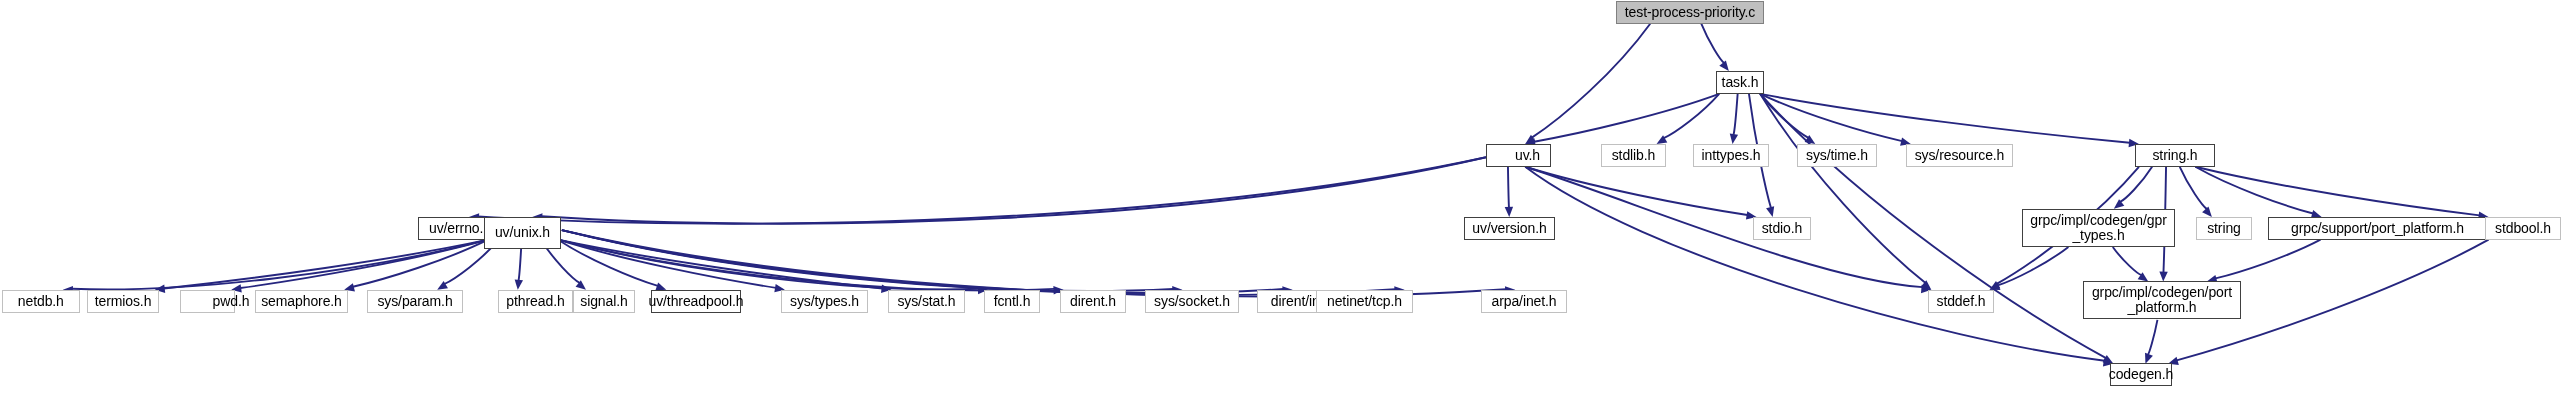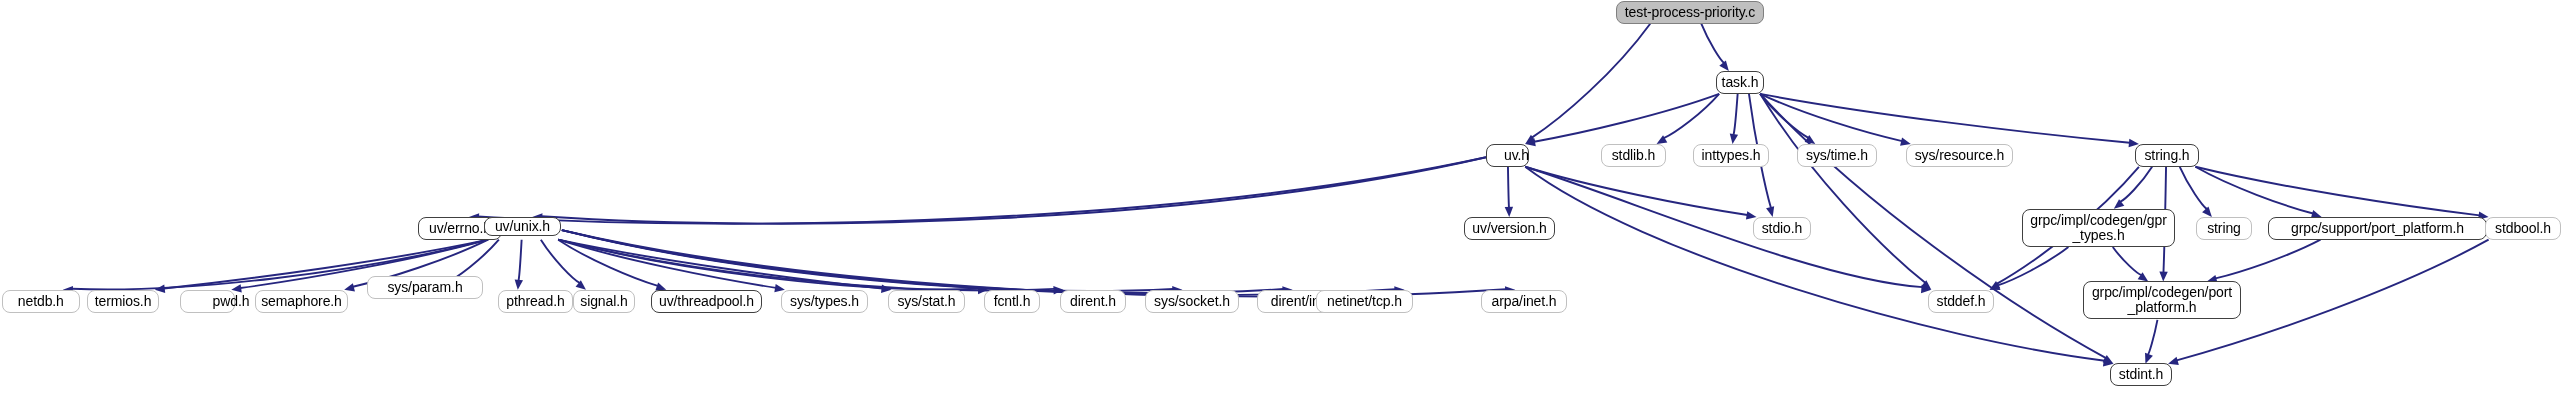--- a/index.html
+++ b/index.html
@@ -28,21 +28,20 @@
     display: flex;
     align-items: center;
     justify-content: center;
     text-align: center;
     background: #ffffff;
     color: #000000;
     font-size: 14px;
     line-height: 15.5px;
     white-space: pre;
     letter-spacing: -0.1px;
-    border-radius: 8px;
   }
   .node.plain {
     border: 0.9px solid #c0c0c0;
   }
   .node.doc {
     border: 1.8px solid #404040;
   }
   .node.root {
     border: 1.8px solid #808080;
     background: #bfbfbf;
@@ -149,50 +148,50 @@
       <path d="M 2548.44 263 C 2513.4736 281.4, 2461.024 298.88, 2433.056240052456 305.50202560527737" class="edge-path"></path>
       <polygon points="2423.56,309 2432.974583172784,301.6712877200198 2435.384183114832,310.59156956081847" class="edge-head"></polygon>
       <path d="M 2369.33 351 C 2365.6452 370.2, 2360.118 388.44, 2358.8458214350712 389.2401649784634" class="edge-path"></path>
       <polygon points="2356.17,399 2355.6946355827085,387.07865659119017 2364.3495463527024,390.3144130040627" class="edge-head"></polygon>
       <path d="M 2733 263 C 2634.44 317.4, 2486.6 369.08, 2390.4399171201844 395.35275929447414" class="edge-path"></path>
       <polygon points="2381,399 2390.3239701047223,391.5563462274066 2392.842817874216,400.4463971785608" class="edge-head"></polygon>
     </svg>
   <div id="node-layer">
       <div class="node root" style="left: 1616px; top: 0.9px; width: 148px; height: 23px;">test-process-priority.c</div>
       <div class="node doc" style="left: 1716px; top: 71px; width: 48px; height: 23px;">task.h</div>
-      <div class="node doc" style="left: 1486px; top: 144px; width: 43px; height: 23px; padding-left: 18px;">uv.h</div>
+      <div class="node doc" style="left: 1486px; top: 144px; width: 65px; height: 23px; padding-left: 18px;">uv.h</div>
       <div class="node plain" style="left: 1601px; top: 144px; width: 65px; height: 23px;">stdlib.h</div>
       <div class="node plain" style="left: 1693px; top: 144px; width: 76px; height: 23px;">inttypes.h</div>
       <div class="node plain" style="left: 1797px; top: 144px; width: 80px; height: 23px;">sys/time.h</div>
       <div class="node plain" style="left: 1906px; top: 144px; width: 107px; height: 23px;">sys/resource.h</div>
-      <div class="node doc" style="left: 2135px; top: 144px; width: 64px; height: 23px;">string.h</div>
+      <div class="node doc" style="left: 2135px; top: 144px; width: 80px; height: 23px;">string.h</div>
       <div class="node doc" style="left: 418px; top: 217px; width: 84px; height: 23px;">uv/errno.h</div>
-      <div class="node doc" style="left: 484px; top: 217px; width: 77px; height: 19px;">uv/unix.h</div>
+      <div class="node doc" style="left: 484px; top: 217px; width: 77px; height: 32px;">uv/unix.h</div>
       <div class="node doc" style="left: 1464px; top: 217px; width: 91px; height: 23px;">uv/version.h</div>
       <div class="node plain" style="left: 1753px; top: 217px; width: 58px; height: 23px;">stdio.h</div>
       <div class="node doc" style="left: 2022px; top: 209px; width: 153px; height: 38px;">grpc/impl/codegen/gpr
 _types.h</div>
       <div class="node plain" style="left: 2196px; top: 217px; width: 56px; height: 23px;">string</div>
       <div class="node doc" style="left: 2268px; top: 217px; width: 219px; height: 23px;">grpc/support/port_platform.h</div>
       <div class="node plain" style="left: 2485px; top: 217px; width: 76px; height: 23px;">stdbool.h</div>
       <div class="node plain" style="left: 1.8px; top: 290px; width: 78px; height: 23px;">netdb.h</div>
       <div class="node plain" style="left: 87px; top: 290px; width: 72px; height: 23px;">termios.h</div>
       <div class="node plain" style="left: 180px; top: 290px; width: 55px; height: 23px; padding-left: 47px;">pwd.h</div>
       <div class="node plain" style="left: 255px; top: 290px; width: 93px; height: 23px;">semaphore.h</div>
-      <div class="node plain" style="left: 367px; top: 276px; width: 116px; height: 23px;">sys/param.h</div>
+      <div class="node plain" style="left: 367px; top: 290px; width: 96px; height: 23px;">sys/param.h</div>
       <div class="node plain" style="left: 479px; top: 290px; width: 75px; height: 23px; margin-left: 19px;">pthread.h</div>
       <div class="node plain" style="left: 573px; top: 290px; width: 62px; height: 23px;">signal.h</div>
-      <div class="node doc" style="left: 651px; top: 290px; width: 111px; height: 23px;">uv/threadpool.h</div>
+      <div class="node doc" style="left: 651px; top: 290px; width: 90px; height: 23px;">uv/threadpool.h</div>
       <div class="node plain" style="left: 781px; top: 290px; width: 87px; height: 23px;">sys/types.h</div>
       <div class="node plain" style="left: 888px; top: 290px; width: 77px; height: 23px;">sys/stat.h</div>
       <div class="node plain" style="left: 984px; top: 290px; width: 56px; height: 23px;">fcntl.h</div>
       <div class="node plain" style="left: 1060px; top: 290px; width: 66px; height: 23px;">dirent.h</div>
       <div class="node plain" style="left: 1145px; top: 290px; width: 94px; height: 23px;">sys/socket.h</div>
       <div class="node plain" style="left: 1257px; top: 290px; width: 88px; height: 23px;">dirent/in.h</div>
       <div class="node plain" style="left: 1316px; top: 290px; width: 97px; height: 23px;">netinet/tcp.h</div>
       <div class="node plain" style="left: 1481px; top: 290px; width: 86px; height: 23px;">arpa/inet.h</div>
       <div class="node plain" style="left: 1928px; top: 290px; width: 66px; height: 23px;">stddef.h</div>
       <div class="node doc" style="left: 2083px; top: 281px; width: 158px; height: 38px;">grpc/impl/codegen/port
 _platform.h</div>
-      <div class="node doc" style="left: 2110px; top: 363px; width: 62px; height: 23px;">stdint.h</div>
+      <div class="node doc" style="left: 2110px; top: 363px; width: 62px; height: 23px;">codegen.h</div>
     </div>
 </div>
 
 
 </body></html>

